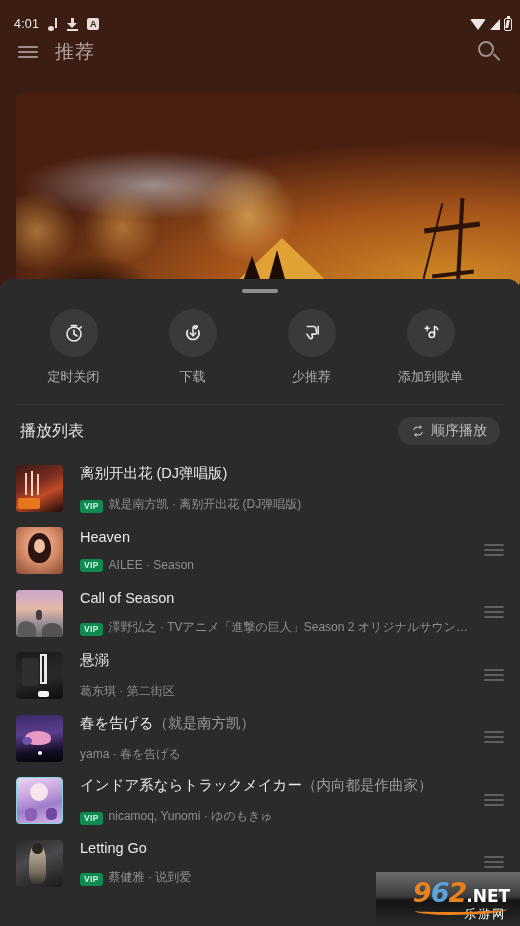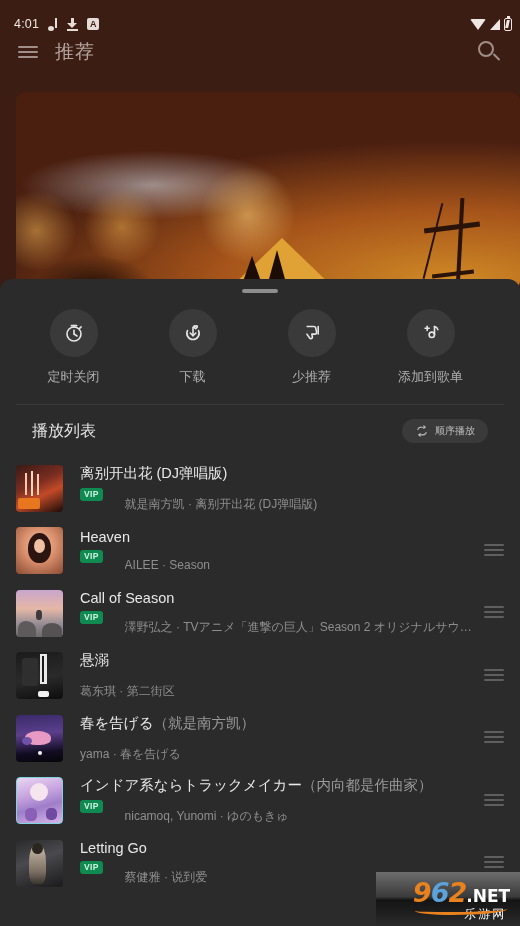--- a/index.html
+++ b/index.html
@@ -186,46 +186,46 @@
   
   .gi { stroke:#e6e6e6; fill:none; stroke-width:1.6; stroke-linecap:round; stroke-linejoin:round; }
 
   
   #sheet-divider {
     margin:18px 16px 0; height:1px; background:#3a3a3a;
   }
 
   
   #playlist-head {
-    display:flex; align-items:center; padding:0 32px; height:52px;
+    display:flex; align-items:center; padding:0 20px; height:52px;
   }
   #playlist-title { color:#e3e3e3; font-size:16px; }
   #play-mode {
     margin-left:auto; display:flex; align-items:center; gap:6px;
     background:#3a3a3a; border-radius:14px; padding:5px 13px; cursor:pointer;
   }
-  #play-mode .pm-label { color:#bdbdbd; font-size:10px; }
+  #play-mode .pm-label { color:#bdbdbd; font-size:14px; }
 
   
   #song-list { padding:0 0 0 0; }
   .song-row {
     display:flex; align-items:center; height:62.5px; padding:0 16px; cursor:pointer;
   }
   .cover {
     width:47px; height:47px; border-radius:4px; flex:0 0 47px; overflow:hidden;
     position:relative;
   }
   .song-meta { margin-left:17px; min-width:0; flex:1 1 auto; }
   .song-title {
     color:#e8e8e8; font-size:14.5px; white-space:nowrap; overflow:hidden;
     text-overflow:ellipsis;
   }
   .song-title .alt { color:#9a9a9a; }
   .song-sub {
-    margin-top:5px; display:flex; align-items:flex-start; gap:22px;
+    margin-top:5px; display:flex; align-items:flex-end; gap:6px;
     color:#8e8e8e; font-size:12px; white-space:nowrap; overflow:hidden;
   }
   .song-sub .subtext { overflow:hidden; text-overflow:ellipsis; white-space:nowrap;margin-top:8px; }
   .vip-badge {
     flex:0 0 auto; background:#0f8b52; color:#cdf3e0; font-size:8.5px; font-weight:bold;
     border-radius:3px; padding:1px 4px; line-height:11px; letter-spacing:.3px;
   }
   .drag-handle {
     flex:0 0 auto; margin-left:12px; width:20px; height:14px; position:relative; cursor:grab;
   }

